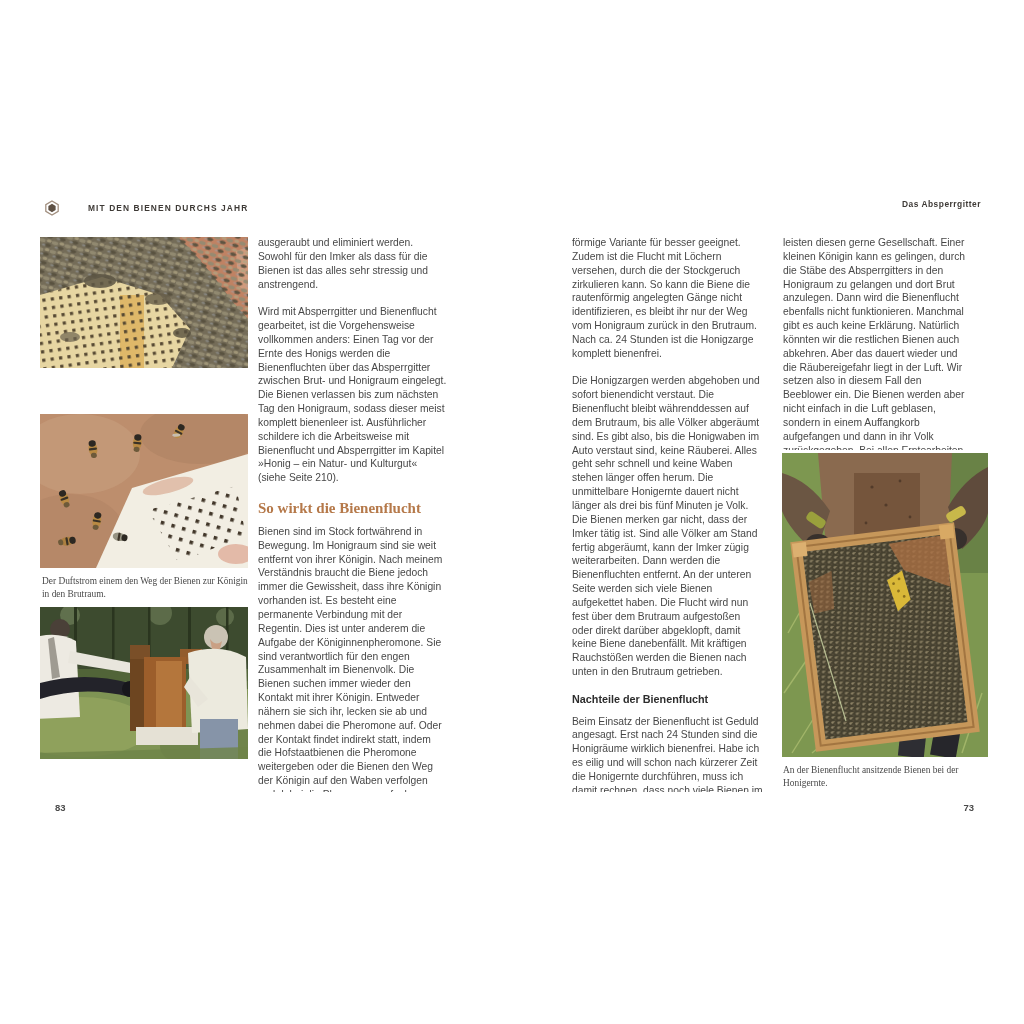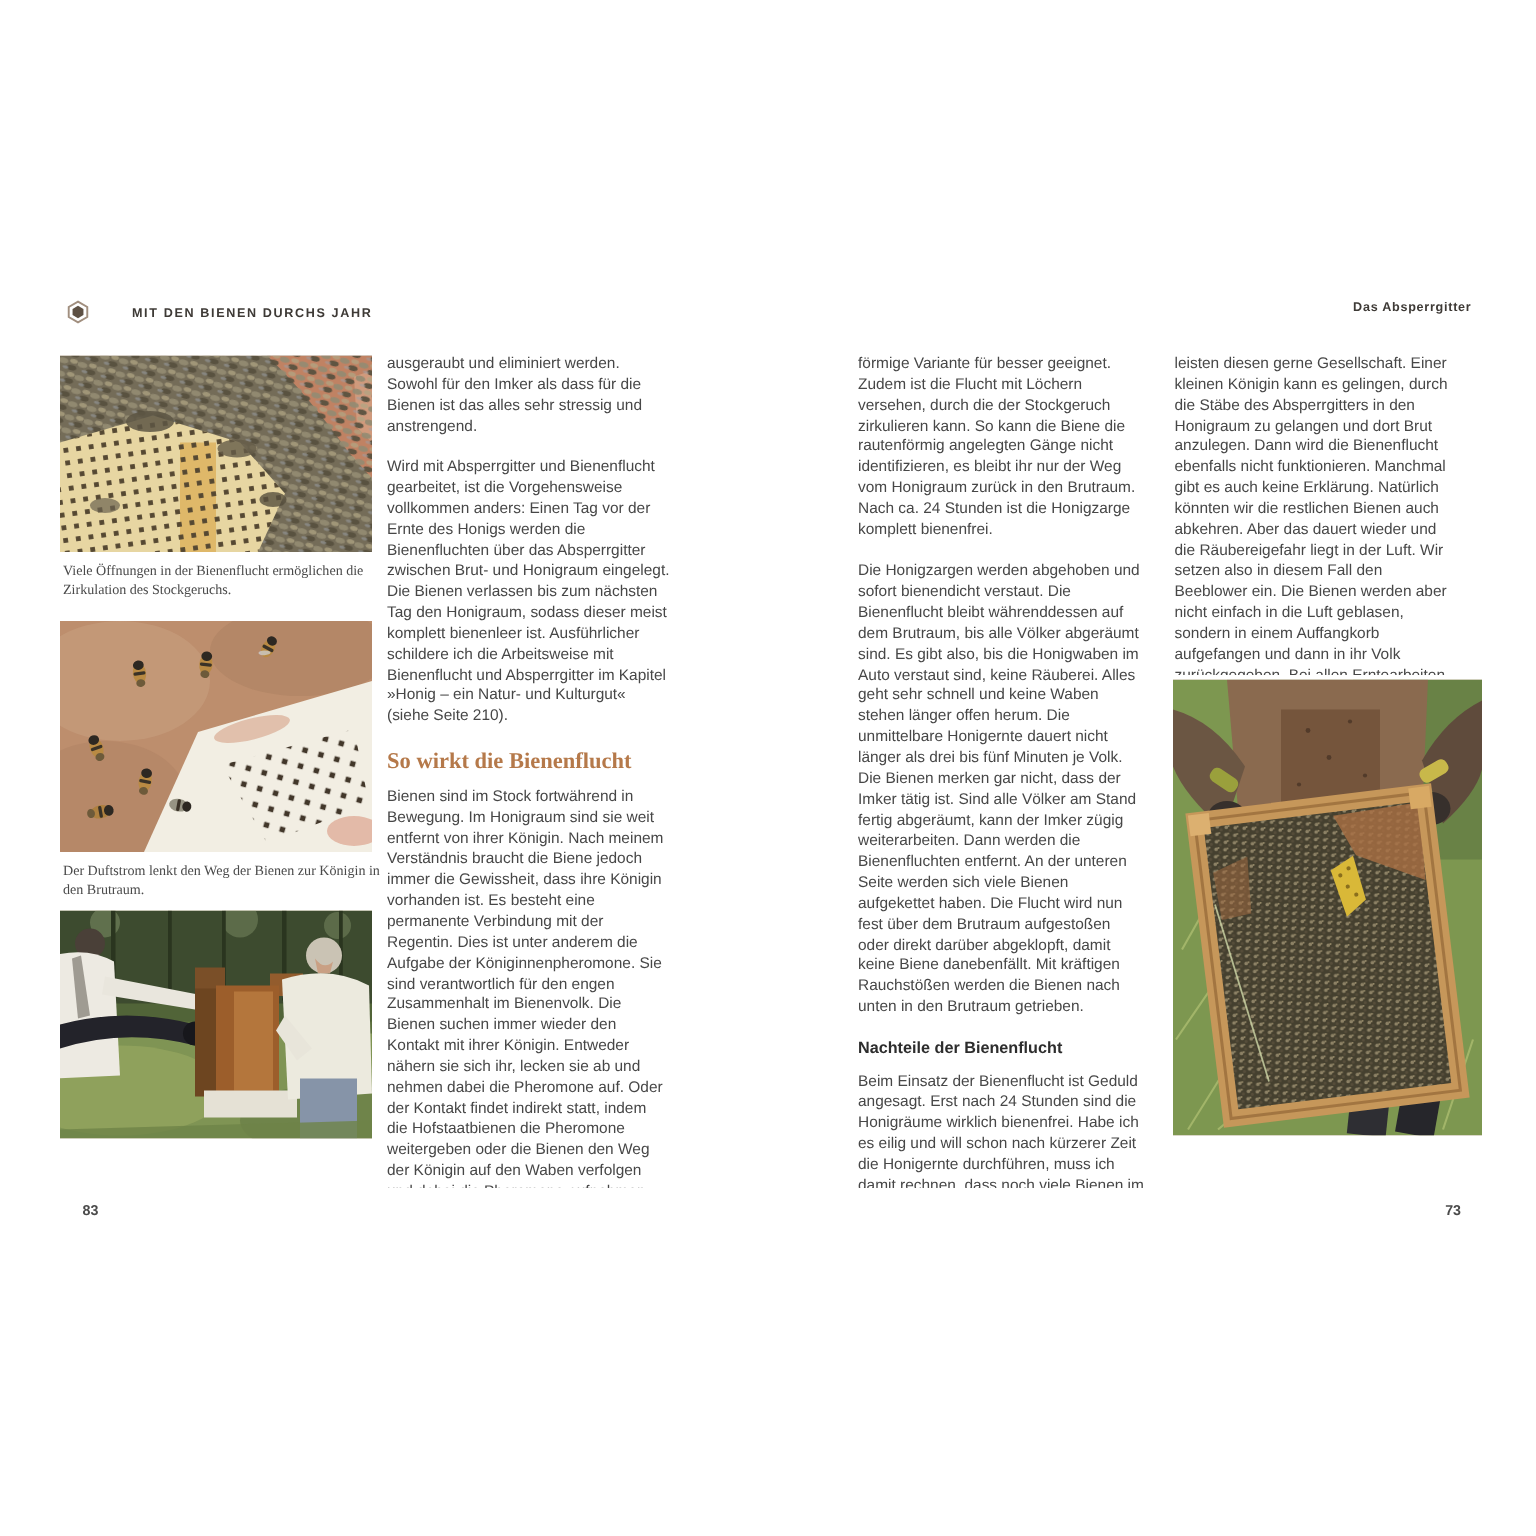--- a/index.html
+++ b/index.html
@@ -64,21 +64,20 @@
       <rect width="208" height="131" fill="url(#p1bees)" opacity="0.92"></rect>
       <path d="M0,58 L62,40 L120,58 L150,92 L132,131 L0,131 Z" fill="#e7d6a2"></path>
       <rect x="80" y="58" width="24" height="73" fill="#dcae55" opacity="0.75"></rect>
       <path d="M0,58 L62,40 L120,58 L150,92 L132,131 L0,131 Z" fill="url(#p1holes)"></path>
       <ellipse cx="60" cy="44" rx="16" ry="7" fill="#5d5644" opacity="0.85"></ellipse>
       <ellipse cx="118" cy="62" rx="13" ry="6" fill="#655d49" opacity="0.8"></ellipse>
       <ellipse cx="30" cy="100" rx="10" ry="5" fill="#6b6350" opacity="0.7"></ellipse>
       <ellipse cx="142" cy="96" rx="9" ry="5" fill="#57503e" opacity="0.8"></ellipse>
     </svg>
   </div>
-  <div class="abs caption" style="left:42px;top:375px;width:212px;">Viele Öffnungen in der Bienenflucht ermöglichen die Zirkulation des Stockgeruchs.</div>
 
   <div class="abs photo" style="left:40px;top:414px;width:208px;height:154px;">
     <svg width="208" height="154" viewBox="0 0 208 154">
       <defs>
         <pattern id="p2holes" width="11" height="11" patternUnits="userSpaceOnUse" patternTransform="rotate(16)">
           <rect x="3" y="3" width="3.6" height="3.6" fill="#42372a"></rect>
         </pattern>
       </defs>
       <rect width="208" height="154" fill="#bd8e6d"></rect>
       <ellipse cx="40" cy="40" rx="60" ry="40" fill="#caa182" opacity="0.5"></ellipse>
@@ -124,21 +123,21 @@
           <rect x="-4" y="6" width="8" height="2.2" rx="1" fill="#3a3227"></rect>
           <ellipse cx="0" cy="13.5" rx="3" ry="2.6" fill="#6d5a3a"></ellipse>
       </g>
       <g transform="translate(86,124) rotate(100)">
         <ellipse cx="0" cy="7" rx="4.2" ry="6.4" fill="#8c8878" opacity="0.9"></ellipse>
           <ellipse cx="0" cy="1.5" rx="3.4" ry="3" fill="#2d2822"></ellipse>
           <rect x="-4" y="6" width="8" height="2.2" rx="1" fill="#3a3227"></rect>
       </g>
     </svg>
   </div>
-  <div class="abs caption" style="left:42px;top:575px;width:212px;">Der Duftstrom lenkt den Weg der Bienen zur Königin in den Brutraum.</div>
+  <div class="abs caption" style="left:42px;top:575px;width:212px;">Der Duftstrom einem den Weg der Bienen zur Königin in den Brutraum.</div>
 
   <div class="abs photo" style="left:40px;top:607px;width:208px;height:152px;">
     <svg width="208" height="152" viewBox="0 0 208 152">
       <rect width="208" height="152" fill="#7f9454"></rect>
       <rect x="0" y="0" width="208" height="74" fill="#3d4b2f"></rect>
       <circle cx="30" cy="8" r="10" fill="#97a87a" opacity="0.4"></circle>
       <circle cx="120" cy="6" r="12" fill="#97a87a" opacity="0.35"></circle>
       <circle cx="185" cy="10" r="9" fill="#97a87a" opacity="0.35"></circle>
       <rect x="34" y="0" width="3" height="62" fill="#2a351f"></rect>
       <rect x="72" y="0" width="2.5" height="64" fill="#2a351f"></rect>
@@ -247,16 +246,17 @@
             <circle cx="127" cy="146" r="1.4"></circle>
           </g>
         <rect x="26" y="84" width="154" height="200" fill="none" stroke="#c6975a" stroke-width="11"></rect>
         <rect x="26" y="84" width="154" height="200" fill="none" stroke="#8a5f30" stroke-width="2" opacity="0.6"></rect>
         <rect x="22" y="80" width="14" height="14" fill="#dcb070"></rect>
         <rect x="170" y="80" width="14" height="14" fill="#d8a964"></rect>
       </g>
       <line x1="28" y1="150" x2="64" y2="268" stroke="#cfd8a8" stroke-width="1.2" opacity="0.8"></line>
     </svg>
   </div>
+  <div class="abs caption" style="left:783px;top:764px;width:200px;">An der Bienenflucht ansitzende Bienen bei der Honigernte.</div>
 
   <div class="abs pagenum" style="left:930px;top:802px;width:44px;text-align:right;">73</div>
 
 </div>
 
 </body></html>

